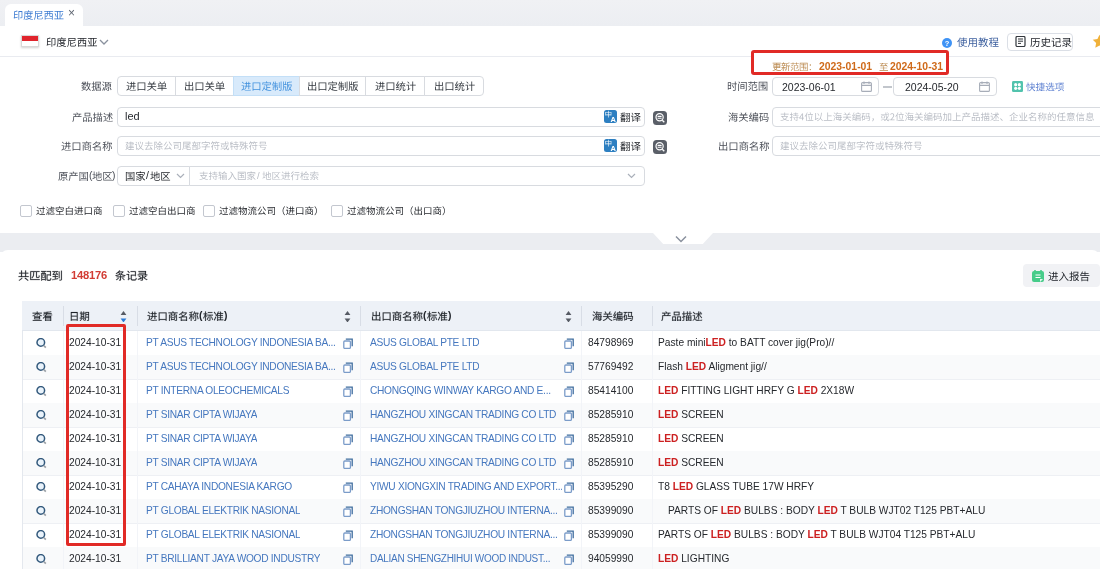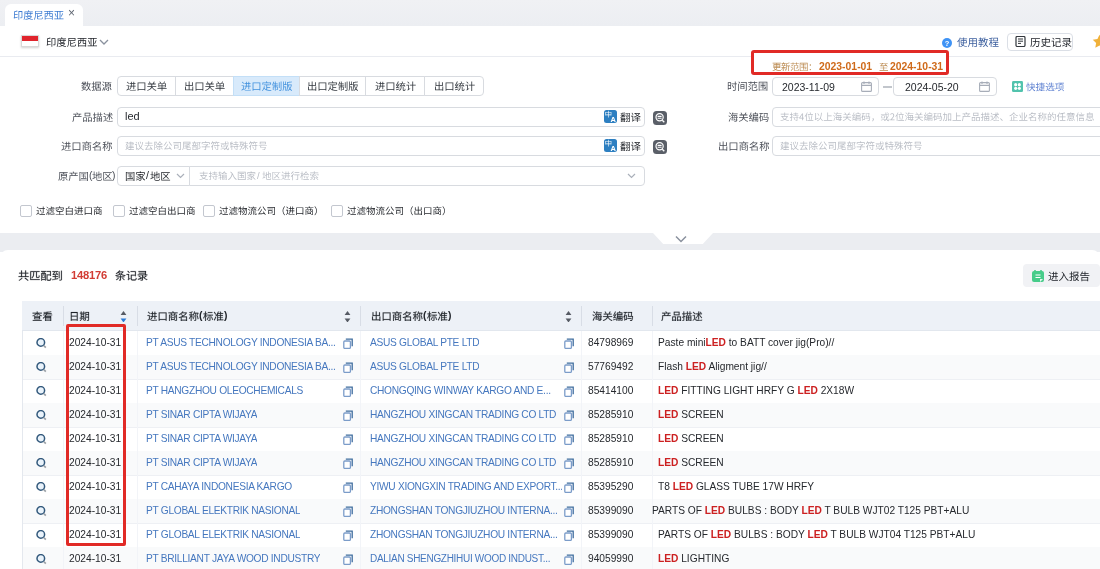--- a/index.html
+++ b/index.html
@@ -273,21 +273,21 @@
 <svg style="position:absolute;left:727px;top:81px;" width="41.2" height="10.3" viewBox="0 -880 4000 1000">
     <g fill="#4a4e57">
       <use href="#g71" transform="translate(0 0) scale(1 -1)"></use>
       <use href="#g114" transform="translate(1000 0) scale(1 -1)"></use>
       <use href="#g100" transform="translate(2000 0) scale(1 -1)"></use>
       <use href="#g46" transform="translate(3000 0) scale(1 -1)"></use>
     </g>
   </svg>
 <div class="abs" style="left:772px;top:77px;width:107px;height:19px;border:1px solid #d8dbe0;border-radius:4px;background:#fff"></div>
 <div class="abs" style="left:893px;top:77px;width:104px;height:19px;border:1px solid #d8dbe0;border-radius:4px;background:#fff"></div>
-<div class="txt" style="left:782px;top:81px;font-size:10.5px;color:#26292e">2023-11-09</div>
+<div class="txt" style="left:782px;top:81px;font-size:10.5px;color:#26292e">2023-06-01</div>
 <svg class="abs" style="left:861px;top:81px" width="11" height="11" viewBox="0 0 11 11">
     <rect x="0.6" y="1.6" width="9.8" height="8.8" rx="1" fill="none" stroke="#a7adb8" stroke-width="1.1"></rect>
     <path d="M3 0.5v2.4M8 0.5v2.4M0.6 4.4h9.8" stroke="#a7adb8" stroke-width="1.1"></path>
   </svg>
 <div class="abs" style="left:883px;top:86px;width:9px;height:1.5px;background:#c2c6cc"></div>
 <div class="txt" style="left:905px;top:81px;font-size:10.5px;color:#26292e">2024-05-20</div>
 <svg class="abs" style="left:979px;top:81px" width="11" height="11" viewBox="0 0 11 11">
     <rect x="0.6" y="1.6" width="9.8" height="8.8" rx="1" fill="none" stroke="#a7adb8" stroke-width="1.1"></rect>
     <path d="M3 0.5v2.4M8 0.5v2.4M0.6 4.4h9.8" stroke="#a7adb8" stroke-width="1.1"></path>
   </svg>
@@ -742,21 +742,21 @@
 <div class="abs" style="left:63px;top:379px;width:1px;height:24px;background:#f2f4f8"></div>
 <div class="abs" style="left:137px;top:379px;width:1px;height:24px;background:#f2f4f8"></div>
 <div class="abs" style="left:360px;top:379px;width:1px;height:24px;background:#f2f4f8"></div>
 <div class="abs" style="left:581px;top:379px;width:1px;height:24px;background:#f2f4f8"></div>
 <div class="abs" style="left:652px;top:379px;width:1px;height:24px;background:#f2f4f8"></div>
 <svg class="abs" style="left:36px;top:385.5px" width="11" height="11" viewBox="0 0 11 11">
     <circle cx="4.8" cy="4.4" r="3.8" fill="#eaf3fb" stroke="#33597c" stroke-width="1.5"></circle>
     <path d="M7.8 7.6l2 2" stroke="#9aa0a6" stroke-width="1.6"></path>
   </svg>
 <div class="txt" style="left:69px;top:385px;font-size:10.2px;color:#26292e">2024-10-31</div>
-<div class="txt" style="left:146px;top:385px;font-size:10.2px;letter-spacing:-0.3px;color:#4678bf;max-width:195px;overflow:hidden">PT HANGZHOU OLEOCHEMICALS</div>
+<div class="txt" style="left:146px;top:385px;font-size:10.2px;letter-spacing:-0.3px;color:#4678bf;max-width:195px;overflow:hidden">PT INTERNA OLEOCHEMICALS</div>
 <svg class="abs" style="left:343px;top:385.5px" width="11" height="11" viewBox="0 0 11 11">
     <path d="M2.8 1.2h6.4v7" fill="none" stroke="#3f6d9e" stroke-width="1.3"></path>
     <rect x="0.8" y="3" width="6.6" height="7.4" rx="1" fill="#fff" stroke="#7b9cc9" stroke-width="1.3"></rect>
   </svg>
 <div class="txt" style="left:370px;top:385px;font-size:10.2px;letter-spacing:-0.3px;color:#4678bf;max-width:192px;overflow:hidden">CHONGQING WINWAY KARGO AND E...</div>
 <svg class="abs" style="left:564px;top:385.5px" width="11" height="11" viewBox="0 0 11 11">
     <path d="M2.8 1.2h6.4v7" fill="none" stroke="#3f6d9e" stroke-width="1.3"></path>
     <rect x="0.8" y="3" width="6.6" height="7.4" rx="1" fill="#fff" stroke="#7b9cc9" stroke-width="1.3"></rect>
   </svg>
 <div class="txt" style="left:588px;top:385px;font-size:10.2px;color:#26292e">85414100</div>
@@ -871,21 +871,21 @@
 <svg class="abs" style="left:343px;top:505.5px" width="11" height="11" viewBox="0 0 11 11">
     <path d="M2.8 1.2h6.4v7" fill="none" stroke="#3f6d9e" stroke-width="1.3"></path>
     <rect x="0.8" y="3" width="6.6" height="7.4" rx="1" fill="#fff" stroke="#7b9cc9" stroke-width="1.3"></rect>
   </svg>
 <div class="txt" style="left:370px;top:505px;font-size:10.2px;letter-spacing:-0.3px;color:#4678bf;max-width:192px;overflow:hidden">ZHONGSHAN TONGJIUZHOU INTERNA...</div>
 <svg class="abs" style="left:564px;top:505.5px" width="11" height="11" viewBox="0 0 11 11">
     <path d="M2.8 1.2h6.4v7" fill="none" stroke="#3f6d9e" stroke-width="1.3"></path>
     <rect x="0.8" y="3" width="6.6" height="7.4" rx="1" fill="#fff" stroke="#7b9cc9" stroke-width="1.3"></rect>
   </svg>
 <div class="txt" style="left:588px;top:505px;font-size:10.2px;color:#26292e">85399090</div>
-<div class="txt" style="left:652px;top:505px;font-size:10.2px;color:#26292e"><span>PARTS OF </span><span style="color:#cc2021;font-weight:bold">LED</span><span> BULBS : BODY </span><span style="color:#cc2021;font-weight:bold">LED</span><span> T BULB WJT02 T125 PBT+ALU</span></div>
+<div class="txt" style="left:668px;top:505px;font-size:10.2px;color:#26292e"><span>PARTS OF </span><span style="color:#cc2021;font-weight:bold">LED</span><span> BULBS : BODY </span><span style="color:#cc2021;font-weight:bold">LED</span><span> T BULB WJT02 T125 PBT+ALU</span></div>
 <div class="abs" style="left:23px;top:547px;width:1077px;height:1px;background:#eef0f4"></div>
 <div class="abs" style="left:63px;top:523px;width:1px;height:24px;background:#f2f4f8"></div>
 <div class="abs" style="left:137px;top:523px;width:1px;height:24px;background:#f2f4f8"></div>
 <div class="abs" style="left:360px;top:523px;width:1px;height:24px;background:#f2f4f8"></div>
 <div class="abs" style="left:581px;top:523px;width:1px;height:24px;background:#f2f4f8"></div>
 <div class="abs" style="left:652px;top:523px;width:1px;height:24px;background:#f2f4f8"></div>
 <svg class="abs" style="left:36px;top:529.5px" width="11" height="11" viewBox="0 0 11 11">
     <circle cx="4.8" cy="4.4" r="3.8" fill="#eaf3fb" stroke="#33597c" stroke-width="1.5"></circle>
     <path d="M7.8 7.6l2 2" stroke="#9aa0a6" stroke-width="1.6"></path>
   </svg>

